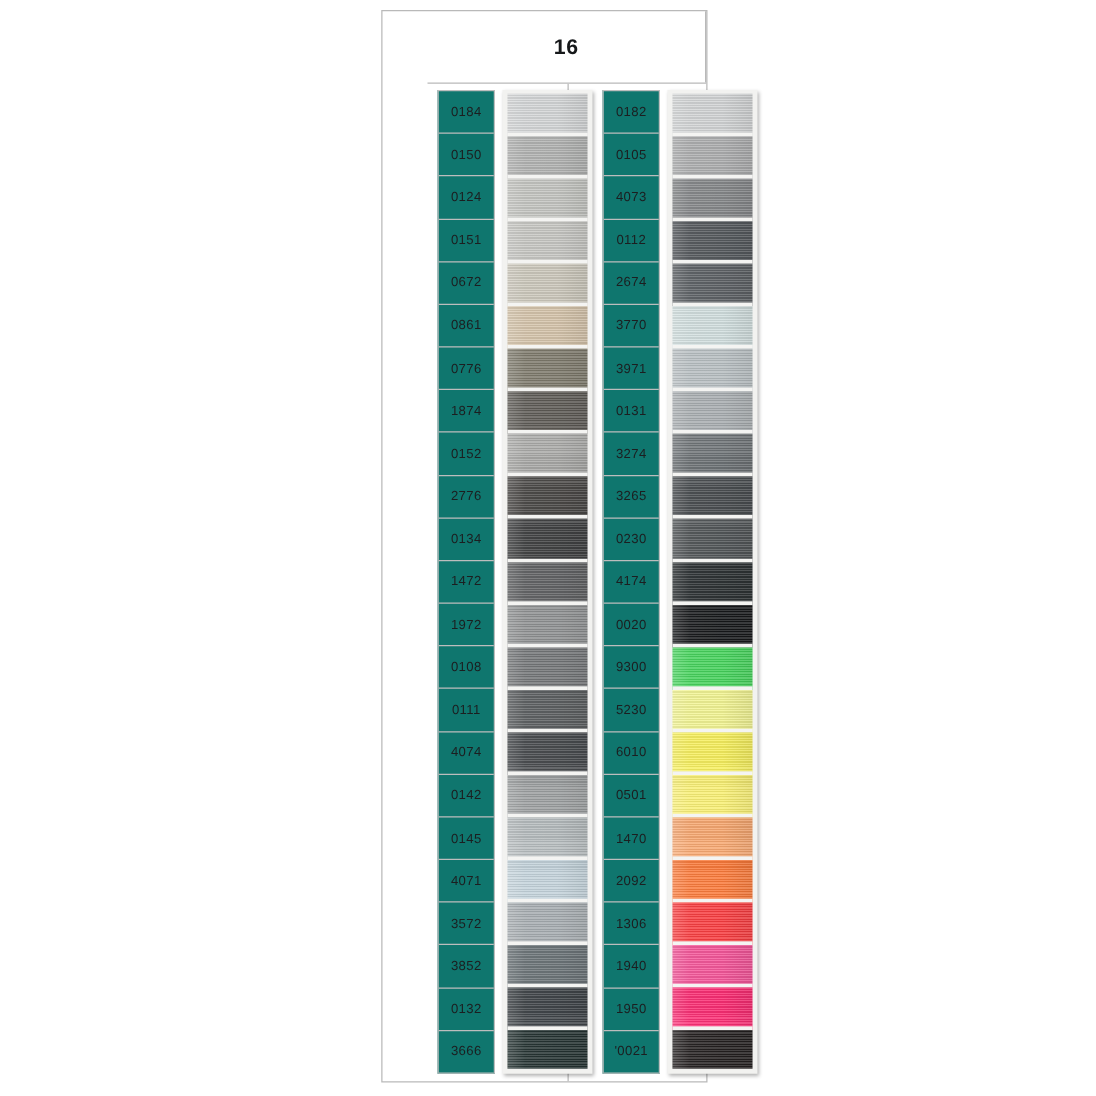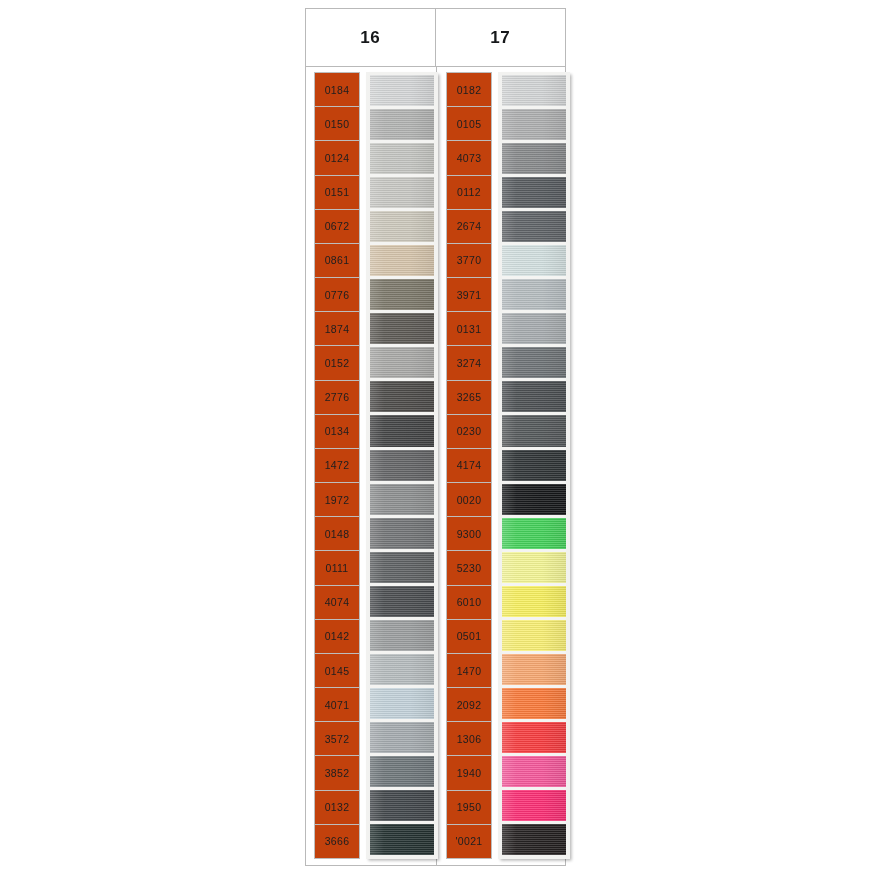--- a/index.html
+++ b/index.html
@@ -20,20 +20,21 @@
     position: absolute;
     left: 305px;
     top: 8px;
     width: 261px;
     height: 858px;
     border: 1px solid #b9b9b9;
     box-sizing: border-box;
     background: #ffffff;
     display: flex;
     flex-direction: column;
+    padding-left: 36px;
   }
 
   
   #header-row {
     display: flex;
     height: 57px;
     flex: 0 0 57px;
     border-bottom: 1px solid #b9b9b9;
   }
   .header-cell {
@@ -70,21 +71,21 @@
   
   .code-stack {
     width: 46px;
     flex: 0 0 46px;
     margin-left: 8px;
     display: flex;
     flex-direction: column;
     box-sizing: border-box;
     border: 1px solid #bdbdbd;
     border-bottom: none;
-    background: #c2410c;
+    background: #0f766e;
   }
   .code-cell {
     flex: 1 1 0;
     border-bottom: 1px solid #bdbdbd;
     display: flex;
     align-items: center;
     justify-content: center;
     font-size: 10.5px;
     color: #1c1e20;
     letter-spacing: .3px;
@@ -147,42 +148,41 @@
     background: #b9b9b9;
   }
 </style>
 </head>
 <body>
 
 <div id="chart-card">
 
   <div id="header-row">
     <div class="header-cell left-col">16</div>
-    <div class="header-cell right-col">17</div>
   </div>
 
   <div id="columns-area">
     <div id="column-divider"></div>
 
     <div class="chart-column left-col">
       <div class="code-stack">
           <div class="code-cell">0184</div>
           <div class="code-cell">0150</div>
           <div class="code-cell">0124</div>
           <div class="code-cell">0151</div>
           <div class="code-cell">0672</div>
           <div class="code-cell">0861</div>
           <div class="code-cell">0776</div>
           <div class="code-cell">1874</div>
           <div class="code-cell">0152</div>
           <div class="code-cell">2776</div>
           <div class="code-cell">0134</div>
           <div class="code-cell">1472</div>
           <div class="code-cell">1972</div>
-          <div class="code-cell">0148</div>
+          <div class="code-cell">0108</div>
           <div class="code-cell">0111</div>
           <div class="code-cell">4074</div>
           <div class="code-cell">0142</div>
           <div class="code-cell">0145</div>
           <div class="code-cell">4071</div>
           <div class="code-cell">3572</div>
           <div class="code-cell">3852</div>
           <div class="code-cell">0132</div>
           <div class="code-cell">3666</div>
         </div>

